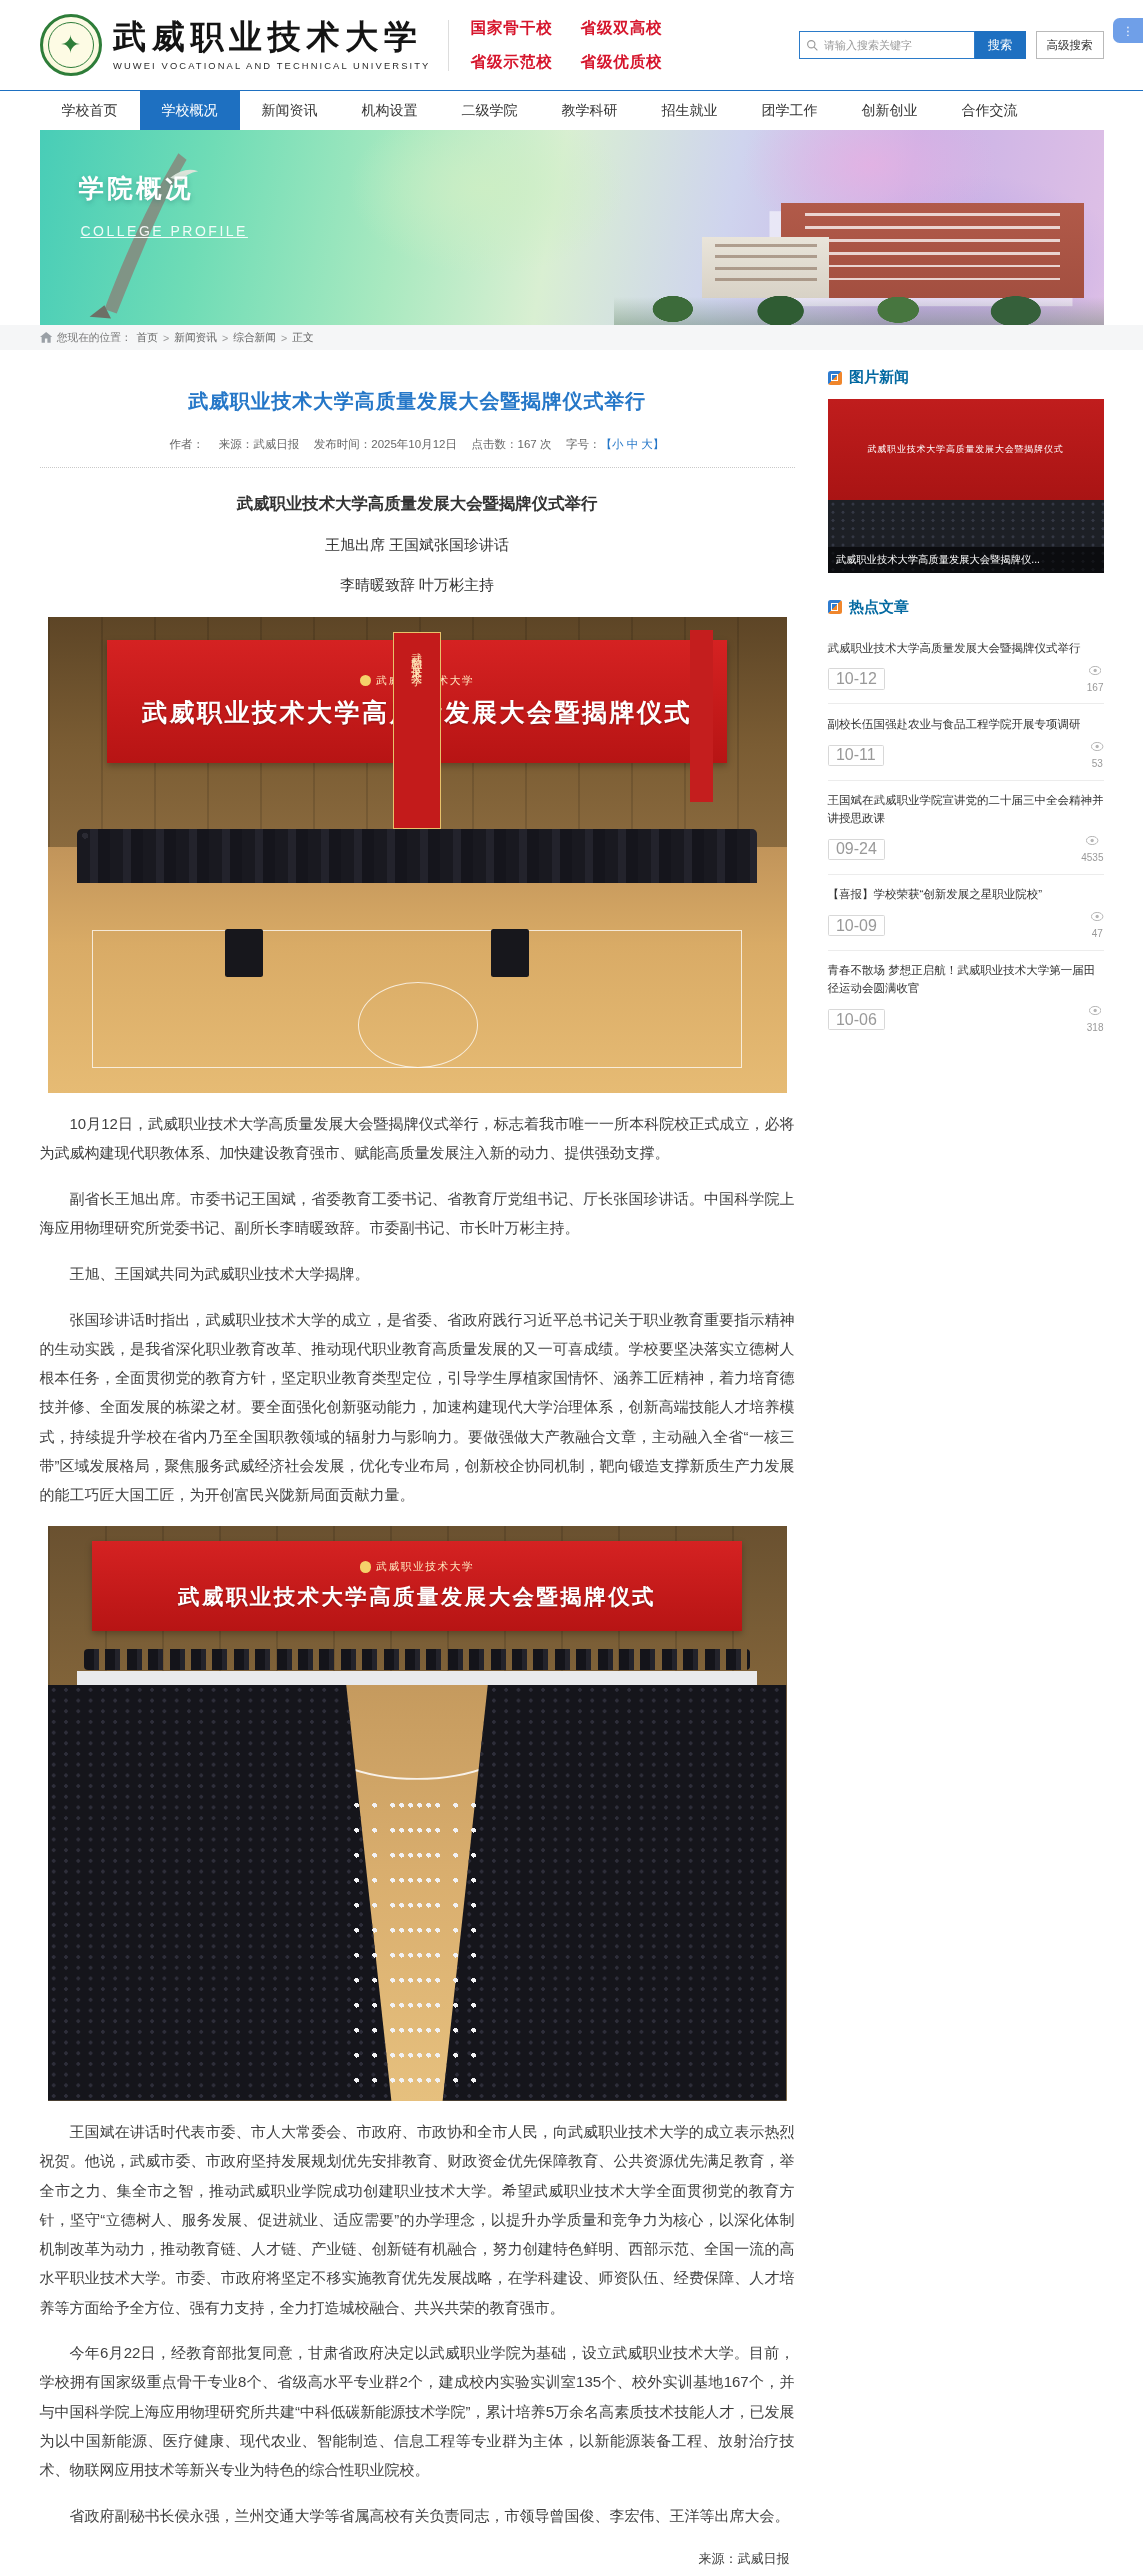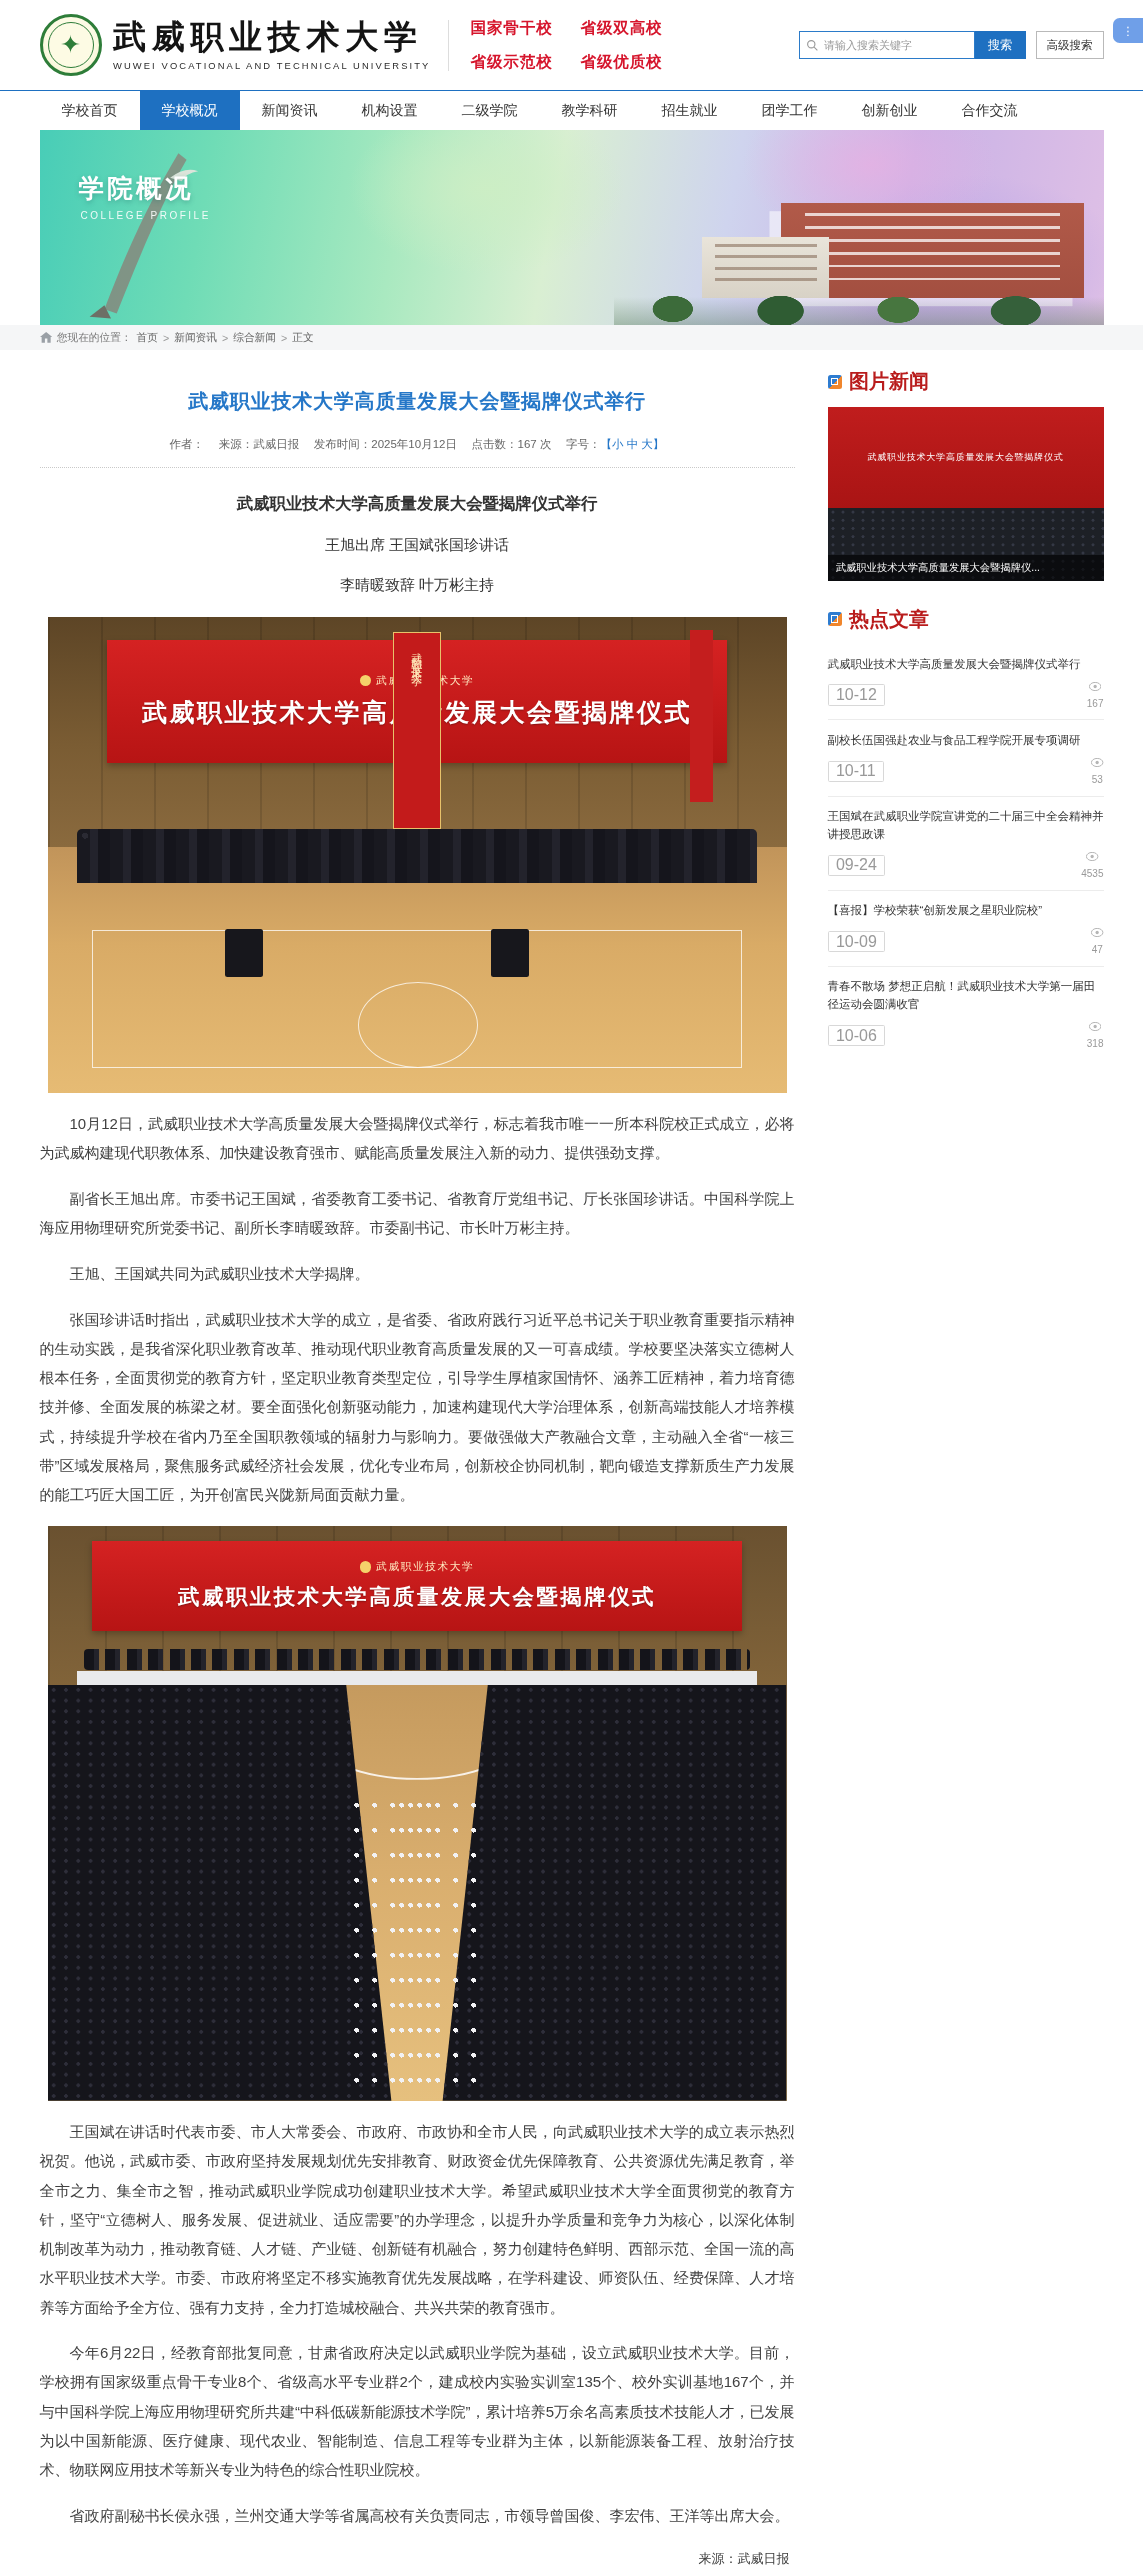--- a/index.html
+++ b/index.html
@@ -35,21 +35,21 @@
   .nav-item.active { background:#1e70c1; color:#fff; }
 
   
   .banner { position:relative; height:195px; overflow:hidden;
     background:
       radial-gradient(181px 115px at 78% 18%, rgba(233,176,226,.75), transparent 70%),
       radial-gradient(214px 131px at 88% 70%, rgba(186,166,230,.8), transparent 70%),
       radial-gradient(197px 123px at 42% 30%, rgba(205,238,196,.9), transparent 70%),
       linear-gradient(100deg,#48cdb7 0%, #6fdcb6 16%, #a9e9c0 34%, #d9efd2 48%, #cfd4ee 64%, #c9b2e6 80%, #dfc0e6 100%); }
   .banner-title { position:absolute; left:39px; top:41px; color:#fff; font-size:25.5px; font-weight:bold; letter-spacing:3.3px; text-shadow:0 1.6px 5px rgba(40,120,110,.45); }
-  .banner-sub { position:absolute; left:41px; top:80px; color:rgba(255,255,255,.9); font-size:10px; letter-spacing:2.5px; }
+  .banner-sub { position:absolute; left:41px; top:93px; color:rgba(255,255,255,.9); font-size:14px; letter-spacing:2.5px;text-decoration:underline; }
   .sculpt { position:absolute; left:15px; top:15px; opacity:.9; }
   .bld { position:absolute; right:0; bottom:0; width:46%; height:78%; }
   .bld .b1 { position:absolute; right:4%; bottom:18%; width:62%; height:62%; background:linear-gradient(180deg,#b15a49,#a34f40); box-shadow:-11.5px 8.2px 0 0 rgba(255,255,255,.55); }
   .bld .b1::before { content:""; position:absolute; inset:10% 8%; background:repeating-linear-gradient(180deg, rgba(255,255,255,.75) 0 2.5px, transparent 2.5px 13px); }
   .bld .b2 { position:absolute; right:56%; bottom:18%; width:26%; height:40%; background:linear-gradient(180deg,#e9e4da,#d8d2c6); }
   .bld .b2::before { content:""; position:absolute; inset:12% 10%; background:repeating-linear-gradient(180deg, rgba(120,90,70,.5) 0 2.5px, transparent 2.5px 11.5px); }
   .bld .trees { position:absolute; left:0; right:0; bottom:0; height:26%;
     background:
       radial-gradient(33px 21.4px at 12% 60%, #3c6b3a 60%, transparent 62%),
       radial-gradient(38px 25px at 34% 65%, #2f5c33 60%, transparent 62%),
@@ -131,21 +131,21 @@
   
   .related { border-top:0.8px solid #ececec; margin-top:18px; padding-top:18px; padding-bottom:25px; }
   .rel-head { display:flex; align-items:center; gap:6.6px; }
   .blue-bar { width:3.3px; height:15px; background:#1e70c1; }
   .rel-title { font-size:14px; font-weight:bold; color:#222; }
 
   
   .side-head { display:flex; align-items:center; gap:7.4px; padding-bottom:11.5px; }
   .sec-icon { width:14px; height:14px; border-radius:2.5px; background:linear-gradient(135deg,#2e7cd0 50%, #f0862c 50%); position:relative; }
   .sec-icon::after { content:""; position:absolute; inset:3.3px; border:1.2px solid #fff; }
-  .side-title { font-size:20px; font-weight:bold; color:#b91c1c; }
+  .side-title { font-size:15px; font-weight:bold; color:#0369a1; }
   .photo-card { position:relative; width:276px; height:174px; overflow:hidden; background:#20242b; }
   .pc-red { position:absolute; top:0; left:0; right:0; height:58%; background:linear-gradient(180deg,#c01d1d,#a91414); display:flex; align-items:center; justify-content:center; }
   .pc-red span { color:#fff; font-size:9px; letter-spacing:0.8px; padding:0 11.5px; text-align:center; }
   .pc-crowd { position:absolute; top:58%; bottom:0; left:0; right:0; background-color:#1d2026;
     background-image:radial-gradient(2.1px 2.1px at 5px 4.1px, #343845 70%, transparent 75%); background-size:10px 8.2px; }
   .pc-caption { position:absolute; left:0; right:0; bottom:0; height:26px; background:rgba(0,0,0,.6); color:#fff; font-size:10.3px; display:flex; align-items:center; padding:0 8.2px; white-space:nowrap; overflow:hidden; }
   .hot-block { margin-top:25px; }
   .hot-item { padding:11.5px 0 10.7px; border-bottom:0.8px solid #ececec; }
   .hot-title { font-size:11.5px; color:#333; line-height:1.55; cursor:pointer; display:block; }
   .hot-meta { display:flex; align-items:center; justify-content:space-between; margin-top:8.2px; }

